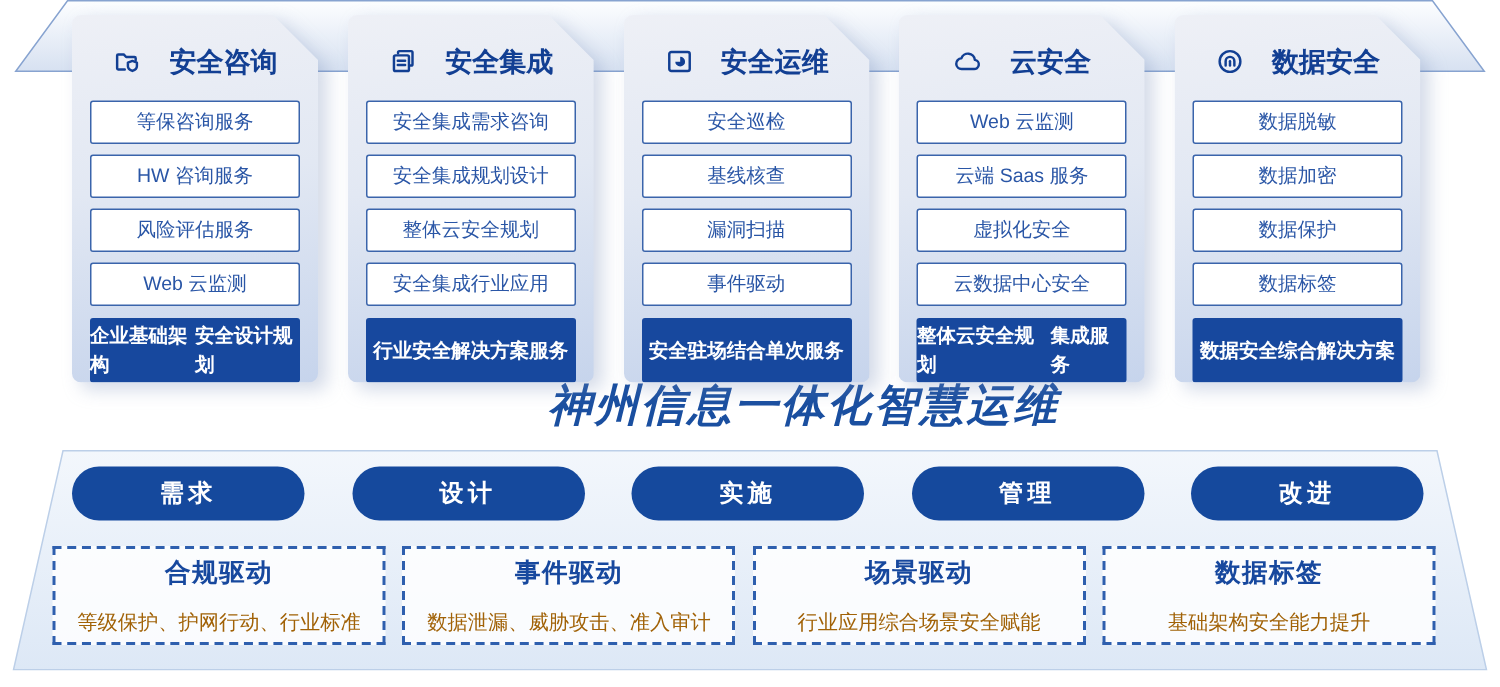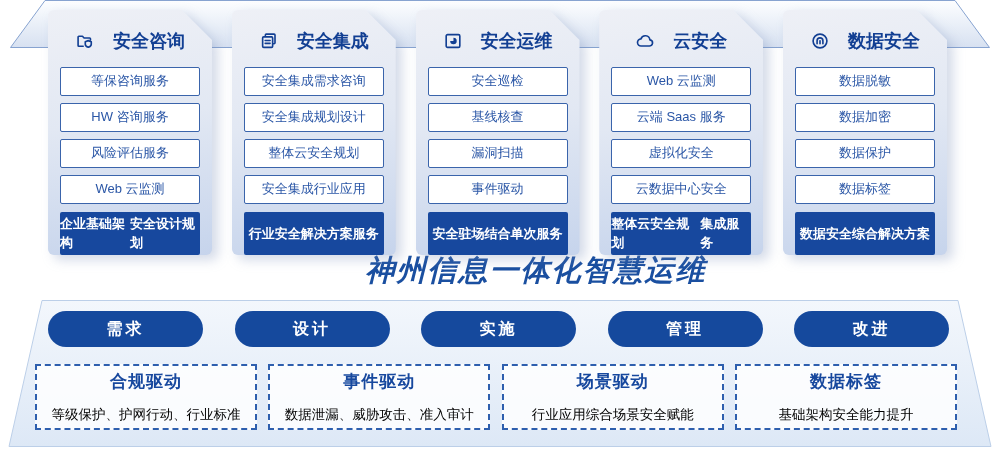--- a/index.html
+++ b/index.html
@@ -41,21 +41,21 @@
     display:flex;align-items:center;justify-content:center;
     font-family:Liberation Sans, sans-serif;}
 
   
   .drivers-row{position:absolute;left:35px;top:364px;width:922px;height:66px;
     display:flex;justify-content:space-between;}
   .driver{width:222px;height:66px;box-sizing:border-box;border:2px dashed #2e5fae;
     background:rgba(255,255,255,.82);display:flex;flex-direction:column;
     align-items:center;justify-content:center;gap:13px;}
   .driver-title{font-size:17px;font-weight:bold;color:#17489e;letter-spacing:1px;}
-  .driver-sub{font-size:13.5px;color:#000000;}
+  .driver-sub{font-size:13.5px;color:#a16207;}
 </style>
 </head>
 <body>
 
 <div class="stage">
 
   <svg class="banner-svg" viewBox="0 0 1000 48" preserveAspectRatio="none">
     <defs>
       <linearGradient id="bannerGrad" x1="0" y1="0" x2="0" y2="1">
         <stop offset="0" stop-color="#fdfeff"></stop>

